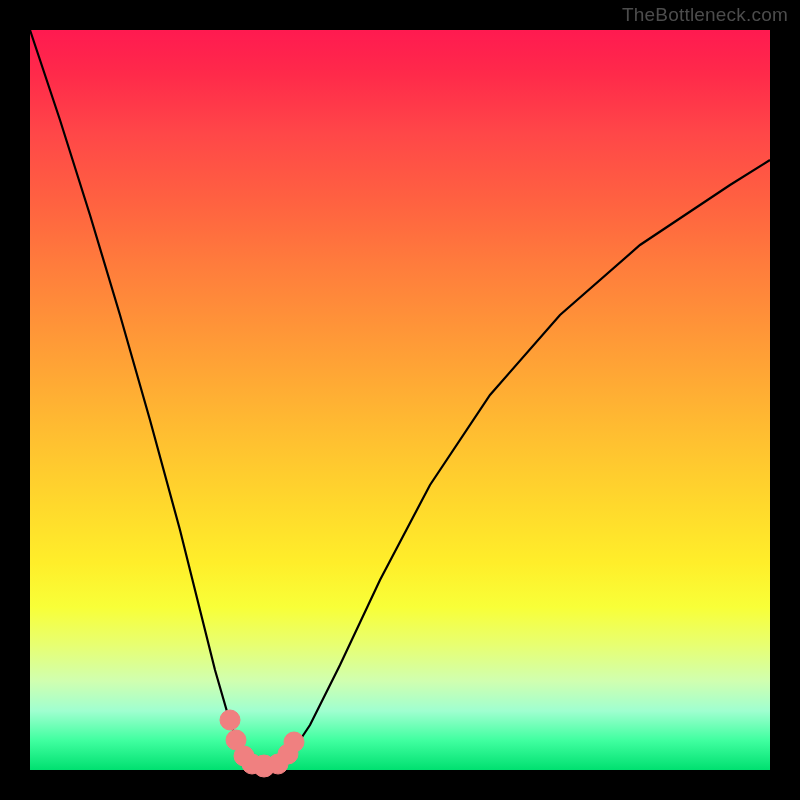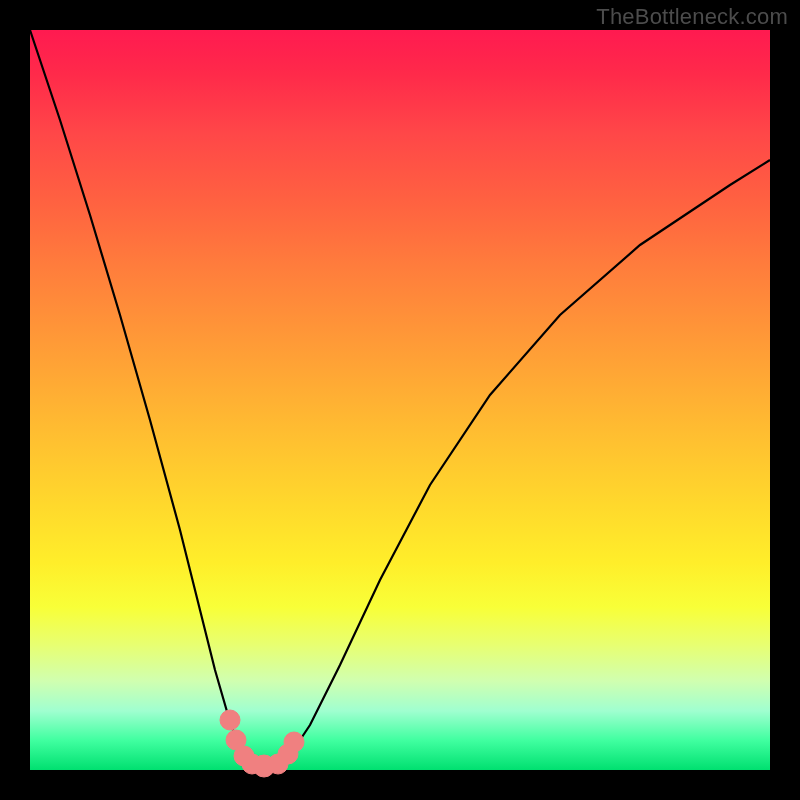--- a/index.html
+++ b/index.html
@@ -34,21 +34,21 @@
       #a0ffd0 92%,
       #40ffa0 96%,
       #00e070 100%
     );
   }
   .watermark {
     position: absolute;
     top: 4px;
     right: 12px;
     color: #4c4c4c;
-    font-size: 22px;
+    font-size: 19px;
     font-weight: 400;
     letter-spacing: 0.2px;
     z-index: 10;
   }
   svg.curve {
     position: absolute;
     left: 30px;
     top: 30px;
     width: 740px;
     height: 740px;

